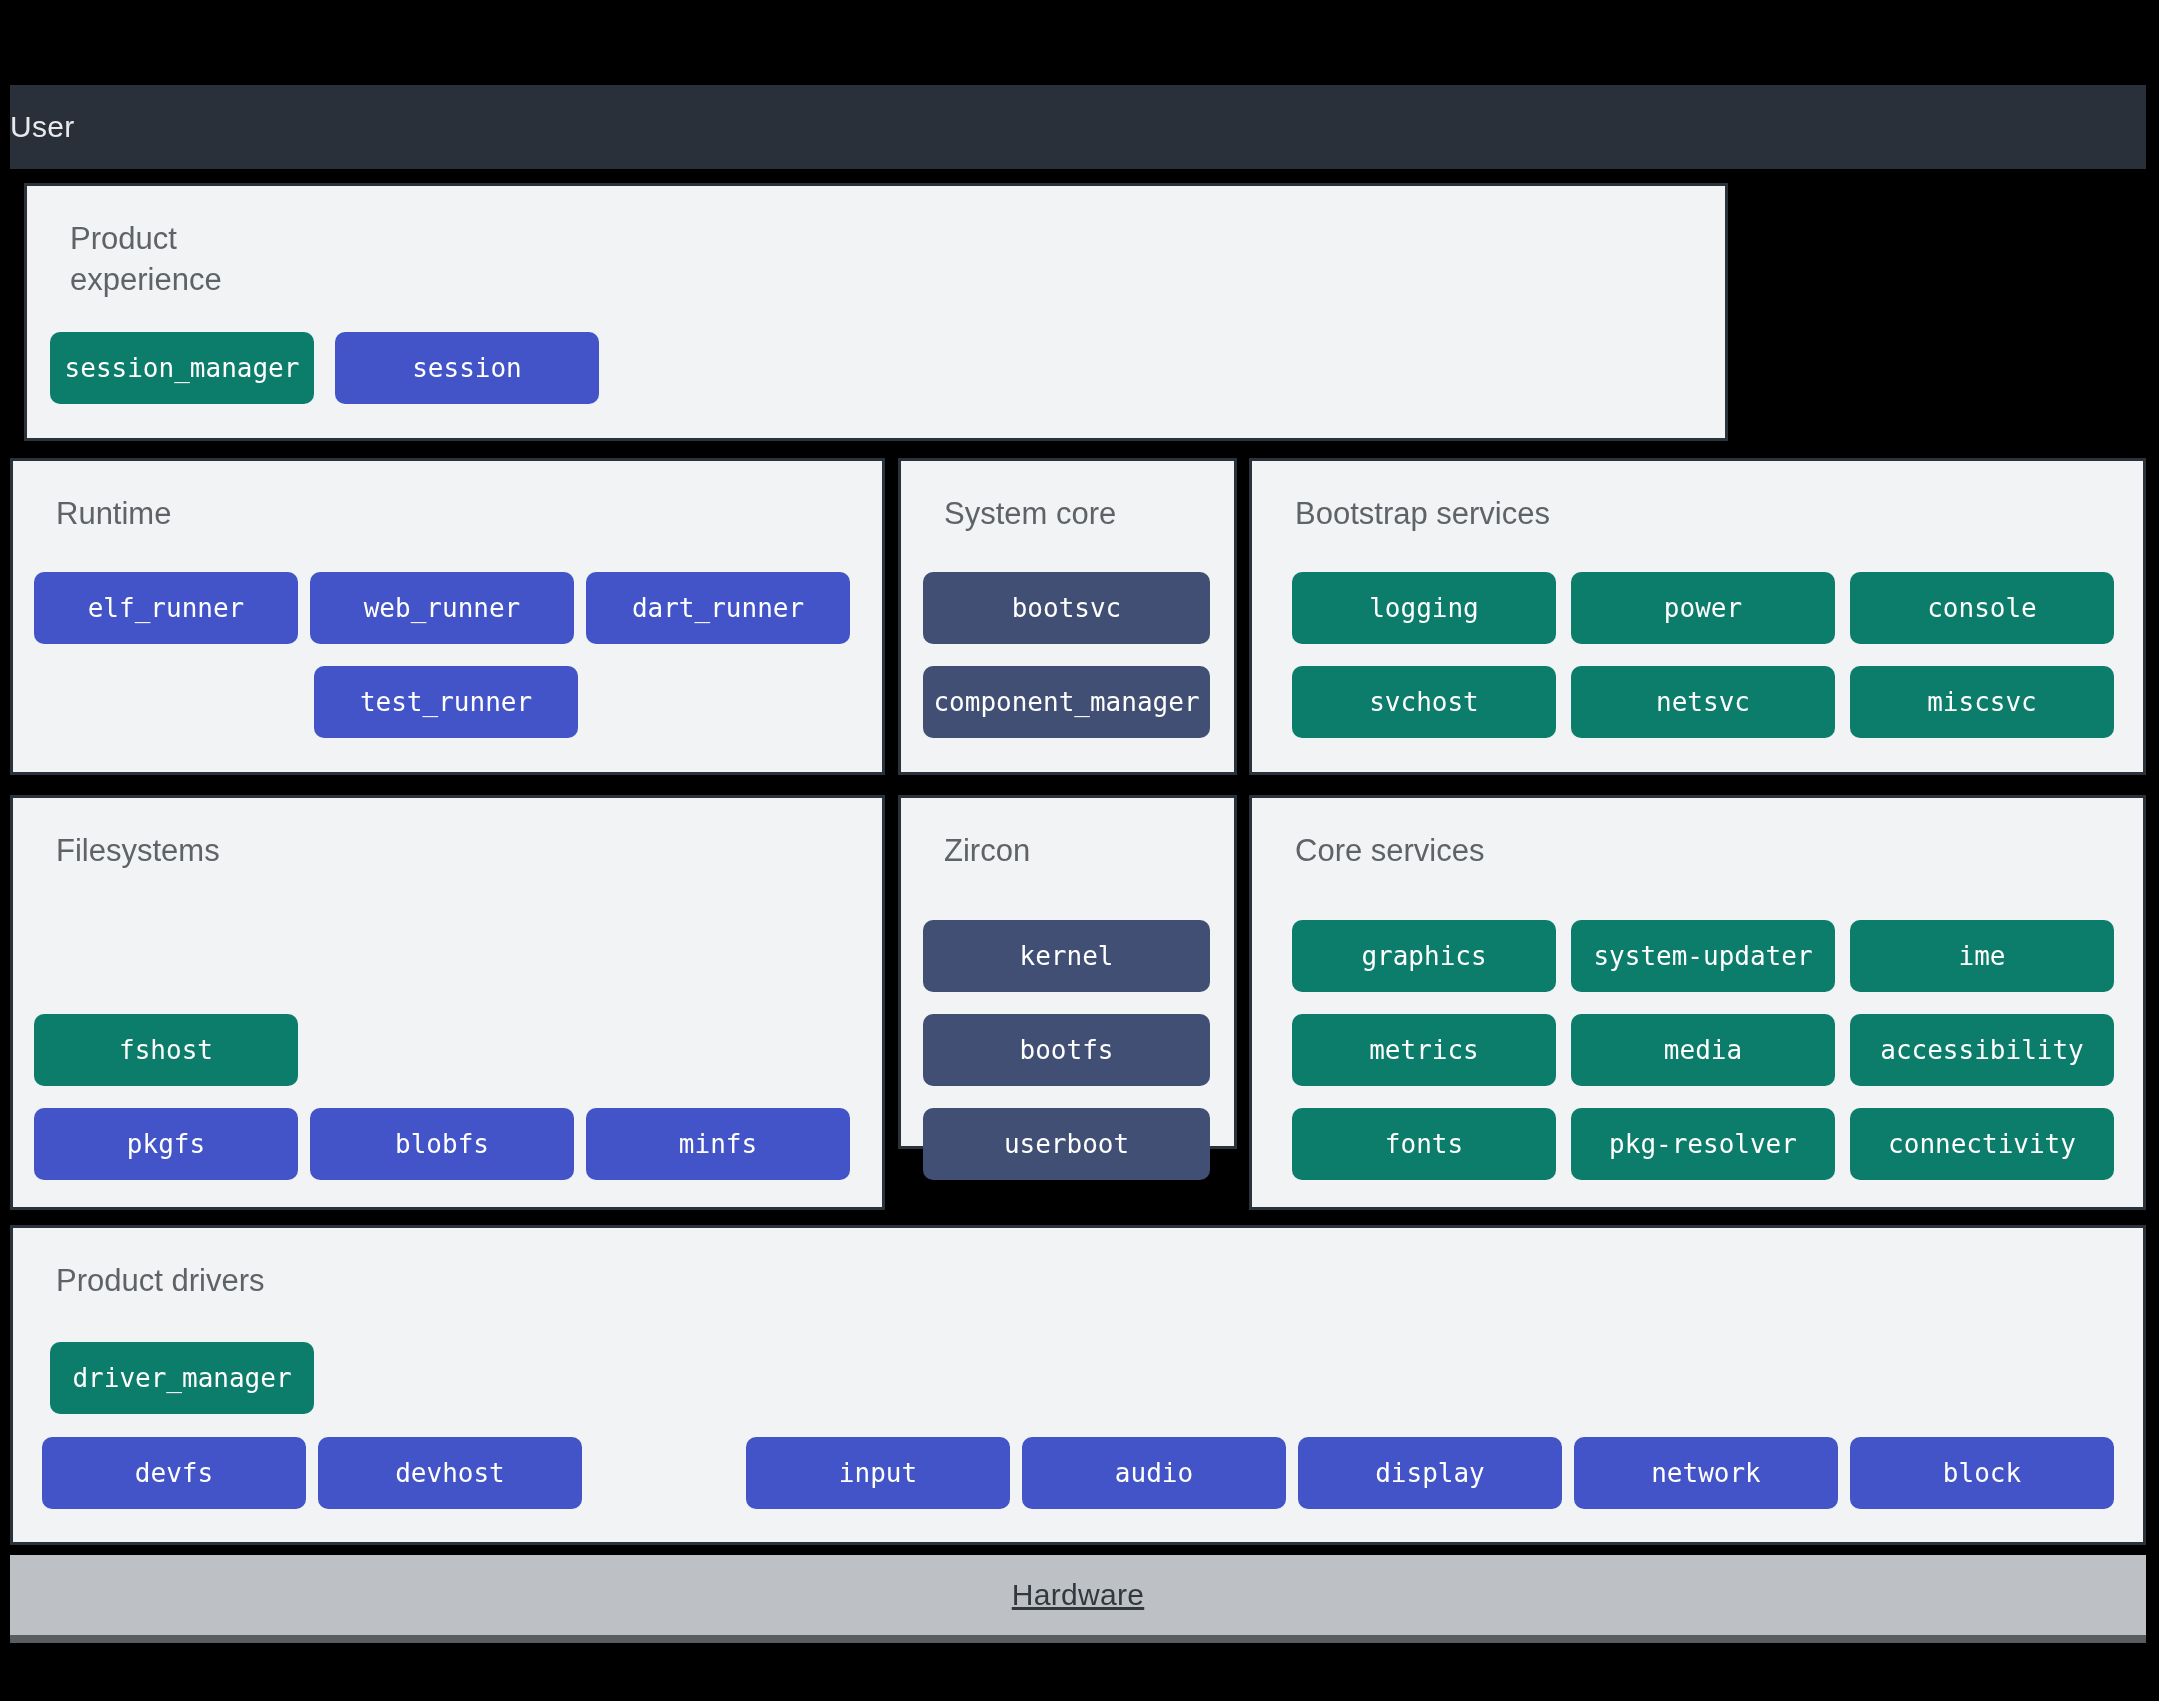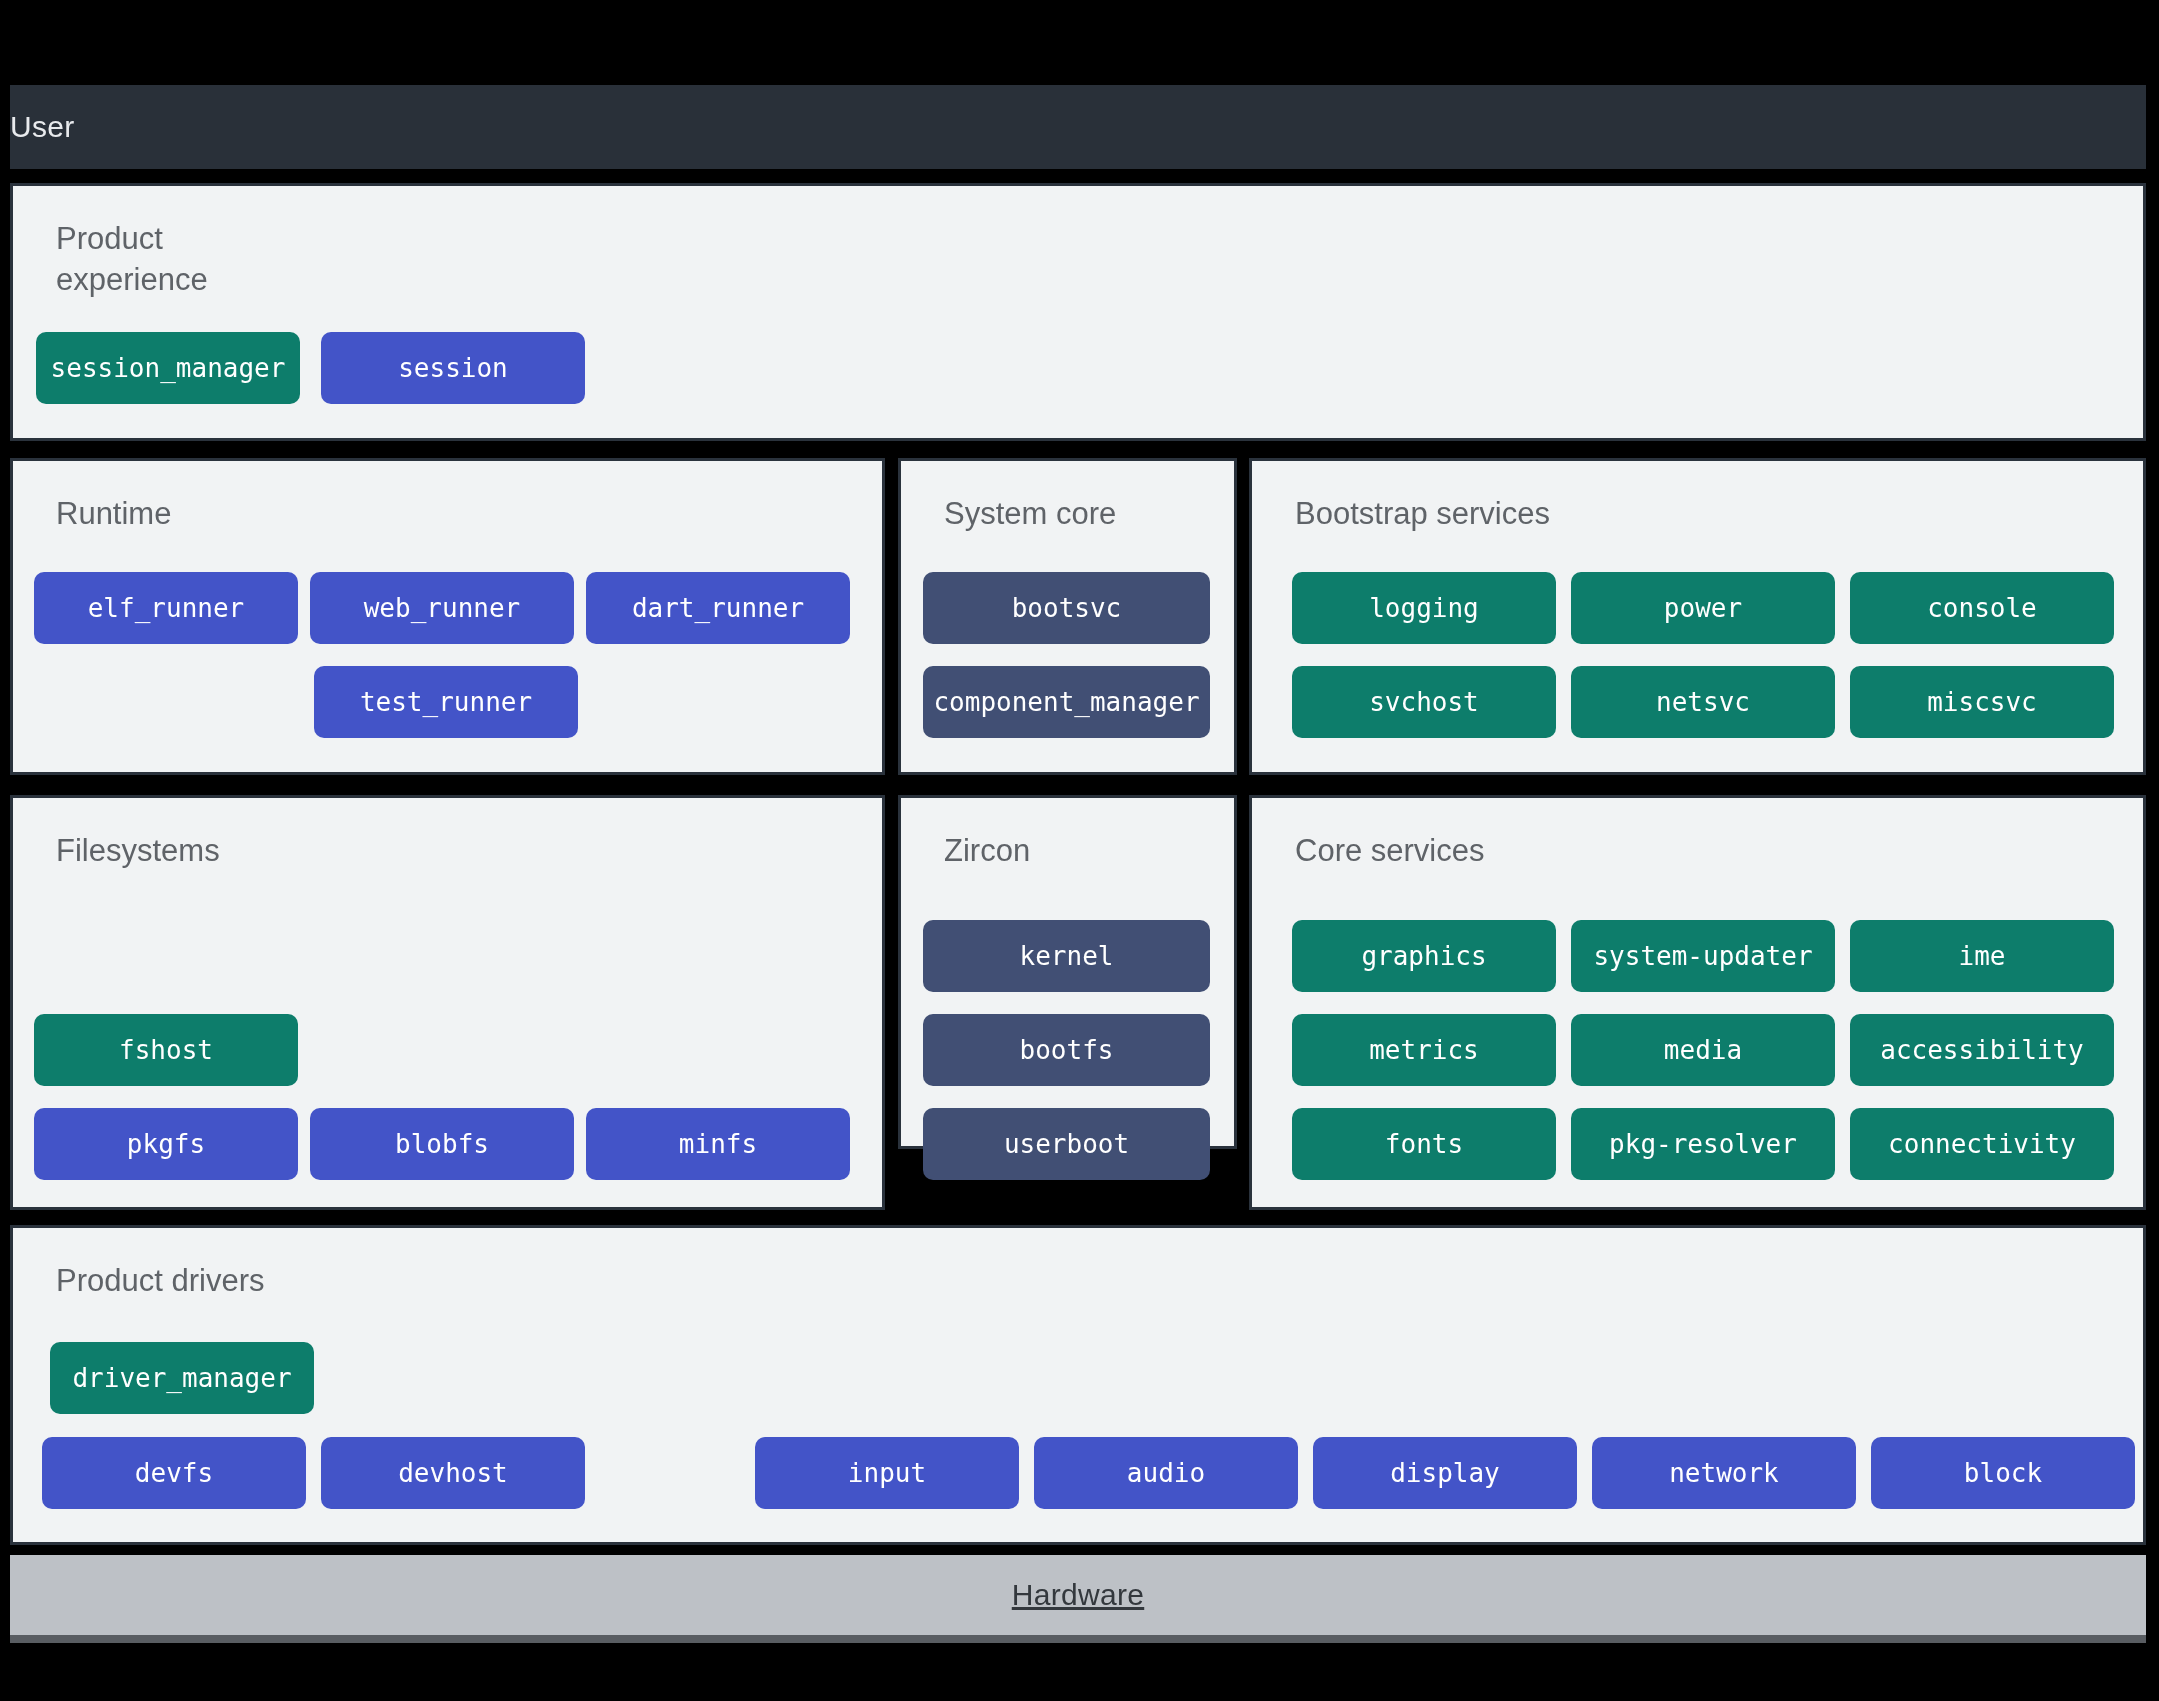--- a/index.html
+++ b/index.html
@@ -9,21 +9,21 @@
   }
   .user-bar{
     position:absolute;left:10px;top:85px;width:2136px;height:84px;
     background:#293039;display:flex;align-items:center;
     color:#e8eaed;font-size:30px;letter-spacing:.3px;
   }
   .panel{
     position:absolute;background:#f1f3f4;
     box-shadow:inset 0 0 0 3px #2a323c;
   }
-  .pe{left:10px;top:183px;width:2136px;height:258px;}
+  .pe{left:24px;top:183px;width:1704px;height:258px;}
   .runtime{left:10px;top:458px;width:875px;height:317px;}
   .system-core{left:898px;top:458px;width:339px;height:317px;}
   .bootstrap{left:1249px;top:458px;width:897px;height:317px;}
   .filesystems{left:10px;top:795px;width:875px;height:415px;}
   .zircon{left:898px;top:795px;width:339px;height:354px;}
   .core-services{left:1249px;top:795px;width:897px;height:415px;}
   .drivers{left:10px;top:1225px;width:2136px;height:320px;}
   .title{
     position:absolute;left:46px;top:36px;margin:0;
     font-size:31px;font-weight:400;color:#5f6368;line-height:1.32;
@@ -50,21 +50,21 @@
     grid-template-columns:repeat(3,264px);gap:22px 15px;
   }
   .bs-grid{top:114px;}
   .cs-grid{top:125px;}
   .fs-host{left:24px;top:219px;}
   .fs-row{left:24px;top:313px;}
   .z-1{left:25px;top:125px;}
   .z-2{left:25px;top:219px;}
   .z-3{left:25px;top:313px;}
   .dm{left:40px;top:117px;}
-  .drv-row{left:24px;top:212px;gap:15px;padding-left:8px;}
+  .drv-row{left:24px;top:212px;padding-left:8px;}
   .spacer{width:140px;flex:none;}
   .hardware-bar{
     position:absolute;left:10px;top:1555px;width:2136px;height:80px;
     background:#bdc1c6;border-bottom:8px solid #595d62;
     display:flex;align-items:center;justify-content:center;
     color:#33383d;font-size:30px;letter-spacing:.3px;text-decoration:underline;
   }
 </style>
 </head>
 <body>

